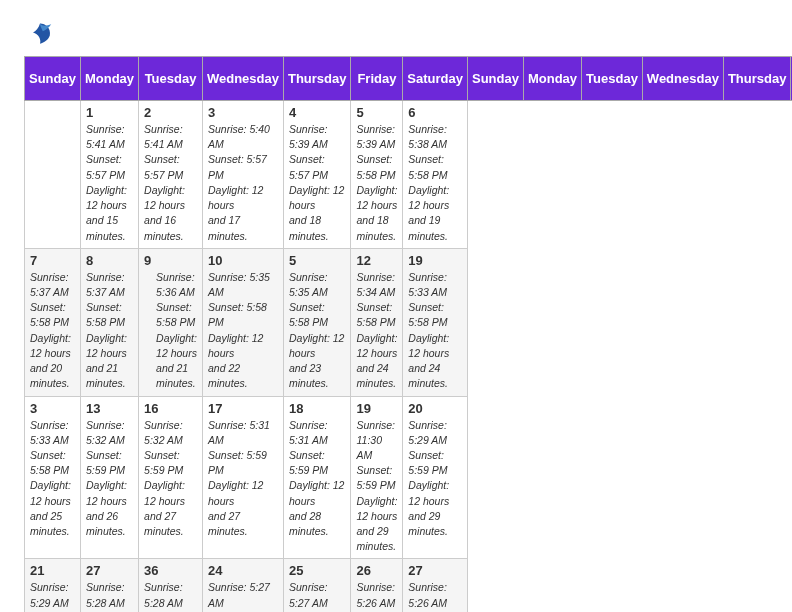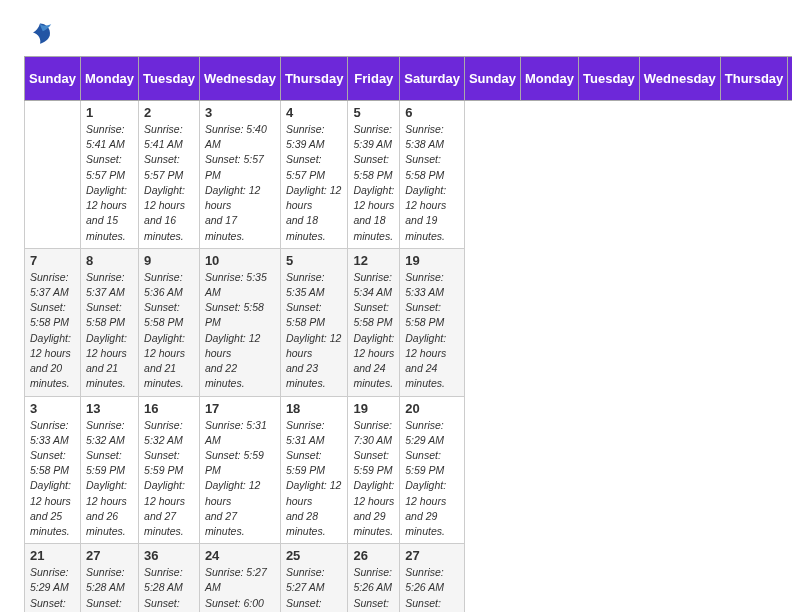--- a/index.html
+++ b/index.html
@@ -184,21 +184,21 @@
         </td>
         <td>
           <span class="day-num">8</span>
           <div class="day-info" style="white-space: pre-line;">Sunrise: 5:37 AM
 Sunset: 5:58 PM
 Daylight: 12 hours
 and 21 minutes.</div>
         </td>
         <td>
           <span class="day-num">9</span>
-          <div class="day-info" style="white-space: pre-line;">Sunrise: 5:36 AM
+          <div class="day-info" style="white-space: pre-line; margin-left: 12px;">Sunrise: 5:36 AM
 Sunset: 5:58 PM
 Daylight: 12 hours
 and 21 minutes.</div>
         </td>
         <td>
           <span class="day-num">10</span>
           <div class="day-info" style="white-space: pre-line;">Sunrise: 5:35 AM
 Sunset: 5:58 PM
 Daylight: 12 hours
 and 22 minutes.</div>
@@ -256,21 +256,21 @@
         </td>
         <td>
           <span class="day-num">18</span>
           <div class="day-info" style="white-space: pre-line;">Sunrise: 5:31 AM
 Sunset: 5:59 PM
 Daylight: 12 hours
 and 28 minutes.</div>
         </td>
         <td>
           <span class="day-num">19</span>
-          <div class="day-info" style="white-space: pre-line;">Sunrise: 7:30 AM
+          <div class="day-info" style="white-space: pre-line;">Sunrise: 11:30 AM
 Sunset: 5:59 PM
 Daylight: 12 hours
 and 29 minutes.</div>
         </td>
         <td>
           <span class="day-num">20</span>
           <div class="day-info" style="white-space: pre-line;">Sunrise: 5:29 AM
 Sunset: 5:59 PM
 Daylight: 12 hours
 and 29 minutes.</div>

